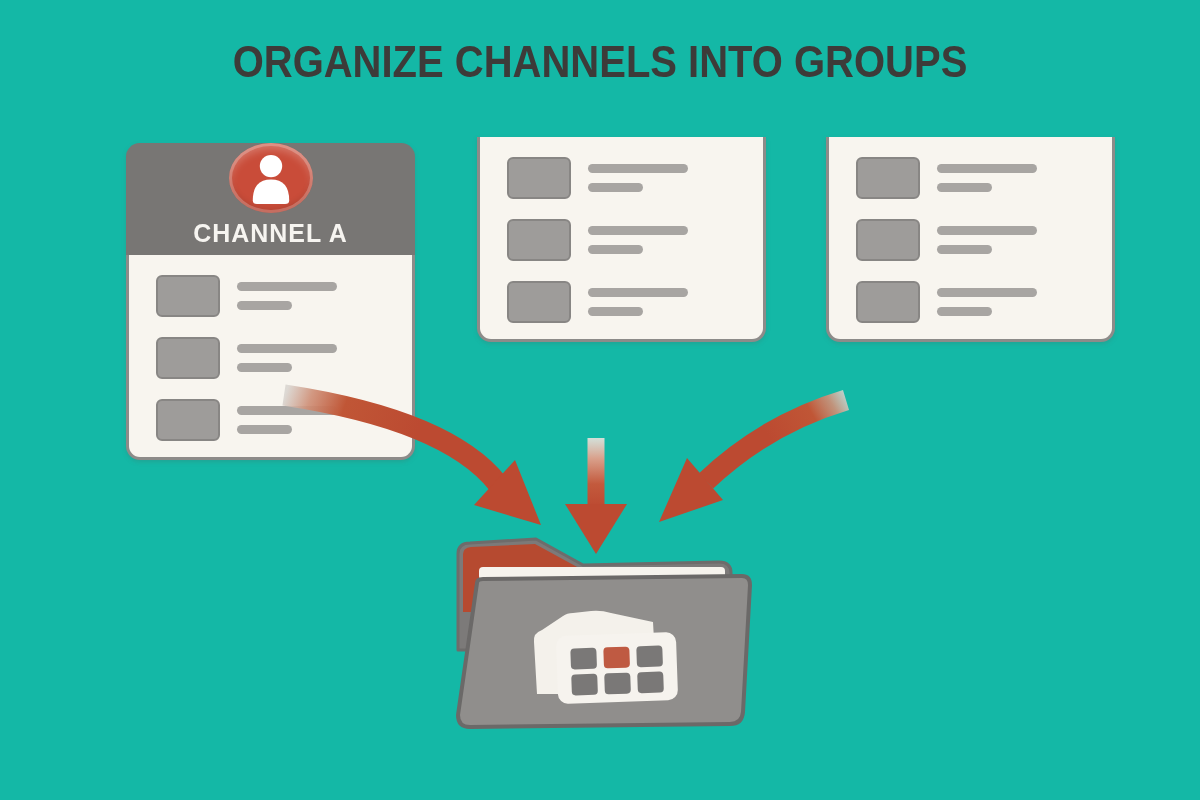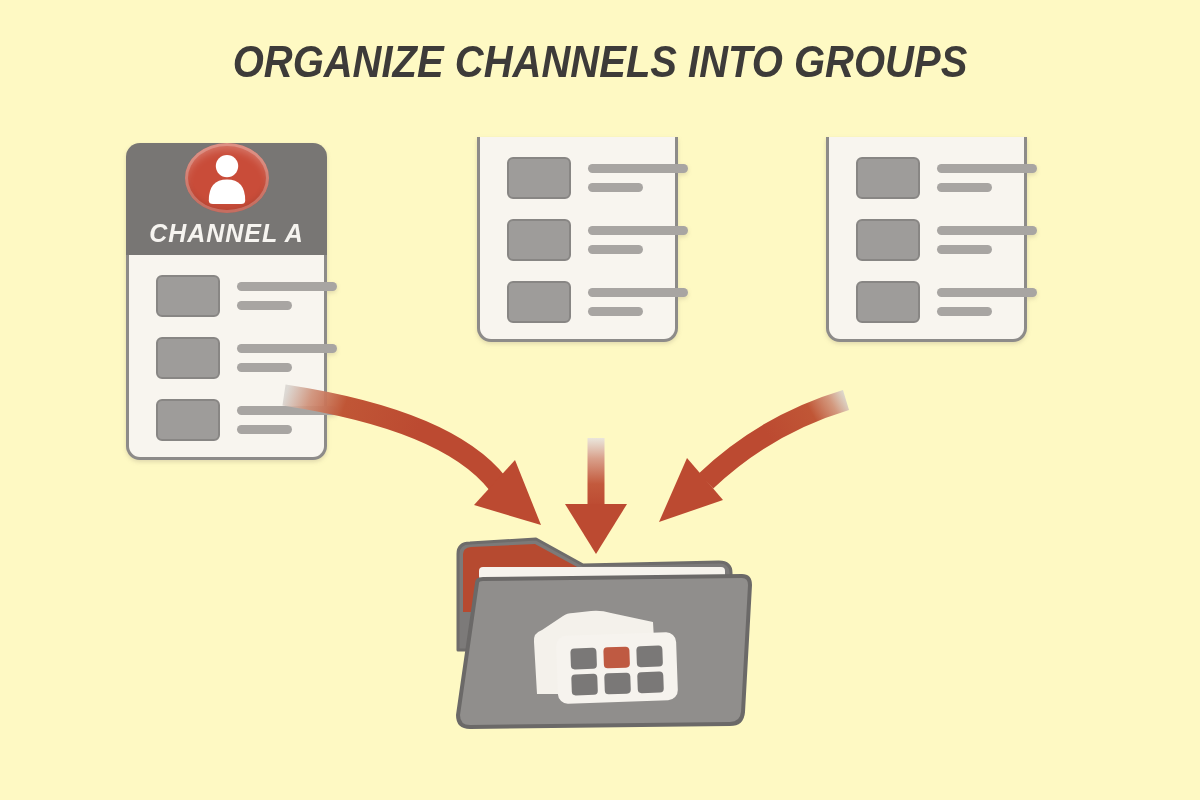--- a/index.html
+++ b/index.html
@@ -1,39 +1,38 @@
 <!DOCTYPE html>
 <html><head>
 <meta charset="utf-8">
 <style>
   html,body{margin:0;padding:0;}
   .canvas{
     position:relative;
     width:1200px;height:800px;
-    background:#fef9c3;
+    background:#14b8a6;
     overflow:hidden;
     font-family:"Liberation Sans", sans-serif;
-    font-style:italic;
   }
   .title{
     position:absolute;
     top:36px;left:0;width:1200px;
     margin:0;
     text-align:center;
     font-size:43px;
     font-weight:bold;
     letter-spacing:0px;
     color:#3d3b39;
     transform:scale(0.93,1.04);
     transform-origin:center top;
   }
   .card{
     position:absolute;
     top:137px;
-    width:201px;height:320px;
+    width:289px;height:320px;
     filter:drop-shadow(0 2px 2px rgba(90,80,70,0.18));
   }
   .card-a{left:126px}
   .card-b{left:477px}
   .card-c{left:826px}
   .card-header{
     position:relative;
     height:112px;
     background:#787674;
     border-radius:14px 14px 0 0;

